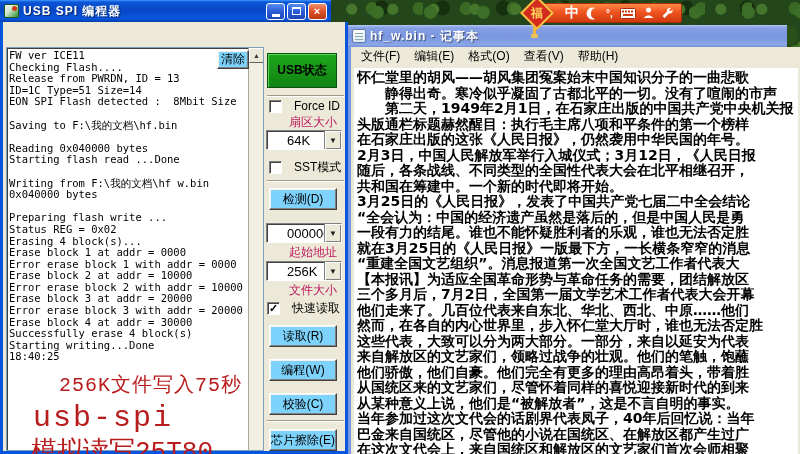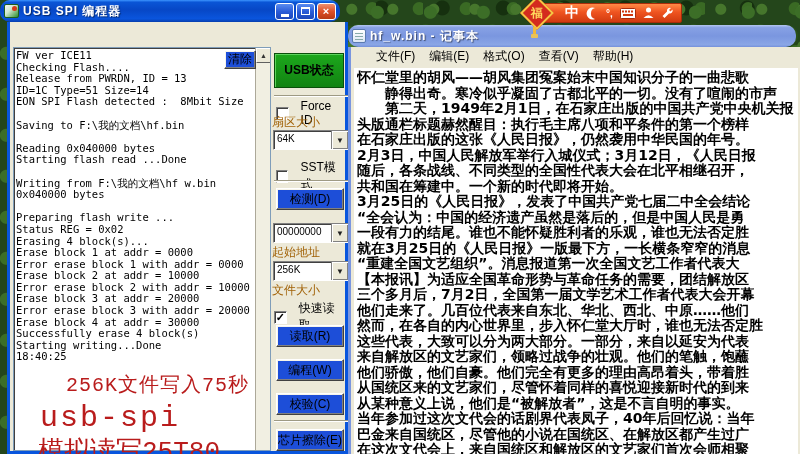--- a/index.html
+++ b/index.html
@@ -12,54 +12,54 @@
       radial-gradient(circle at 35% 70%, #2f5b1f 0 8px, transparent 9px),
       radial-gradient(circle at 58% 25%, #46762c 0 5px, transparent 6px),
       radial-gradient(circle at 80% 60%, #2a5119 0 9px, transparent 10px),
       radial-gradient(circle at 92% 20%, #3a6a24 0 6px, transparent 7px),
       radial-gradient(circle at 25% 15%, #16300f 0 7px, transparent 8px),
       radial-gradient(circle at 70% 85%, #1d3a12 0 8px, transparent 9px);
     background-size:53px 41px, 67px 47px, 41px 37px, 73px 59px, 47px 43px, 61px 53px, 79px 61px;
   }
 
   
-  .titlebar { position:absolute; left:0; top:0; right:8px; height:22px; display:flex; align-items:center;
+  .titlebar { position:absolute; left:0; top:0; right:17px; height:22px; display:flex; align-items:center;
     padding:0 4px; color:#fff; font-weight:bold; font-size:12px; letter-spacing:1px;
-    text-shadow:1px 1px 1px rgba(0,0,0,.5);border-radius:10px; }
+    text-shadow:1px 1px 1px rgba(0,0,0,.5); }
   .tb-active { background:linear-gradient(180deg,#3d95ff 0%,#0a55d6 10%,#0747c6 45%,#0a55dd 85%,#063eae 100%); }
   .tb-inactive { background:linear-gradient(180deg,#b4c7f0 0%,#87a1e4 12%,#7a96df 50%,#8aa6e6 90%,#7490da 100%); }
   .winbtn { width:19px; height:17px; margin-left:2px; border:1px solid #fff; border-radius:3px;
     display:flex; align-items:center; justify-content:center; color:#fff; font-size:11px; font-weight:bold;
     background:linear-gradient(180deg,#5a8cf0 0%,#2a5cd8 50%,#1c46b8 100%); text-shadow:none; }
   .winbtn.close { background:linear-gradient(180deg,#f09070 0%,#dd4f27 50%,#b83a14 100%); }
   .glyph-min { display:block; width:8px; height:3px; background:#fff; margin-top:8px; }
   .glyph-max { display:block; width:9px; height:8px; border:1px solid #fff; border-top-width:2px; }
 
-  .bevel-btn { background:#1d4ed8; border:1px solid; border-color:#ffffff #404040 #404040 #ffffff;
+  .bevel-btn { background:#7dd3fc; border:1px solid; border-color:#ffffff #404040 #404040 #ffffff;
     box-shadow:inset -1px -1px 0 #808080, inset 1px 1px 0 #f6f4ea;
     font-size:12px; color:#000; display:flex; align-items:center; justify-content:center;
     font-family:"Liberation Sans", sans-serif; }
   .sunken { background:#fff; border:1px solid; border-color:#808080 #ffffff #ffffff #808080;
     box-shadow:inset 1px 1px 0 #404040; }
   .combo { position:absolute; height:20px; display:flex; }
-  .combo .val { flex:1; font-size:10px; padding:2px 2px 0 3px; color:#000; overflow:hidden; }
+  .combo .val { flex:1; font-size:13px; padding:2px 2px 0 20px; color:#000; overflow:hidden; }
   .combo .drop { width:17px; background:#ece9d8; border-left:1px solid #808080; display:flex;
     align-items:center; justify-content:center; font-size:8px; color:#202020;
     box-shadow:inset 1px 1px 0 #fff, inset -1px -1px 0 #808080; }
   .chkrow { position:absolute; display:flex; align-items:center; gap:12px; font-size:12px; color:#000; }
   .chkbox { width:13px; height:13px; background:#fff; border:1px solid; border-color:#808080 #fff #fff #808080;
     box-shadow:inset 1px 1px 0 #404040; display:flex; align-items:center; justify-content:center;
     font-size:11px; font-weight:bold; color:#000; line-height:1; }
-  .plabel { position:absolute; width:72px; text-align:left; font-size:12px; color:#a16207; }
+  .plabel { position:absolute; width:72px; text-align:right; font-size:12px; color:#be185d; }
   .sep { position:absolute; left:264px; width:77px; height:2px; border-top:1px solid #9e9a84; border-bottom:1px solid #ffffff; }
 
   
   #prog-win { position:absolute; left:0; top:0; width:348px; height:454px; }
   #prog-body { position:absolute; left:0; top:22px; right:0; bottom:0; background:#ece9d8;
-    border:3px solid #0855dd; border-top:none;margin-left:7px; }
+    border:3px solid #0855dd; border-top:none; }
   #log-area { position:absolute; left:3px; top:25px; width:258px; bottom:0; background:#fff;
     border:1px solid #7f9db9; overflow:hidden; }
   #log-text { position:absolute; left:2px; top:2px; right:16px;
     font-family:"DejaVu Sans Mono", monospace; font-size:10.5px; color:#000; }
   #log-text div { height:11.6px; line-height:11.6px; white-space:pre; overflow:hidden; }
   #log-scroll { position:absolute; right:0; top:0; bottom:0; width:15px; background:#f1efe2; border-left:1px solid #aca899; }
   #log-scroll .arrow { width:15px; height:15px; background:#ece9d8; border:1px solid;
     border-color:#fff #606060 #606060 #fff; font-size:7px; color:#333; display:flex; align-items:center; justify-content:center; }
   #clear-btn { position:absolute; left:214px; top:28px; width:32px; height:19px; font-size:12px; }
   .annot { position:absolute; color:#b91c1c; font-family:Liberation Mono, monospace; white-space:nowrap; }
@@ -70,21 +70,21 @@
   #usb-status-btn { position:absolute; left:264px; top:31px; width:70px; height:35px;
     background:linear-gradient(180deg,#1ca81c,#128312); border:1px solid #0a4f0a;
     box-shadow:inset 1px 1px 0 #5cd35c; color:#000; font-size:12px; font-weight:bold;
     display:flex; align-items:center; justify-content:center; }
   .pbtn { position:absolute; left:266px; width:68px; height:22px; }
 
   
   #notepad-win { position:absolute; left:348px; top:25px; width:456px; height:432px; }
   #np-body { position:absolute; left:0; top:22px; right:0; bottom:0; background:#ece9d8;
     border:3px solid #7a96df; border-top:none; }
-  #np-menubar { height:18px; background:#ece9d8; display:flex; align-items:center; padding-left:18px; }
+  #np-menubar { height:18px; background:#ece9d8; display:flex; align-items:center; padding-left:3px; }
   #np-menubar div { padding:1px 7px; font-size:12px; color:#000; }
   #np-text { position:absolute; left:3px; top:21px; right:3px; bottom:0; background:#fff; overflow:hidden;
     padding:2px 0 0 3px; font-family:"DejaVu Sans", sans-serif; font-size:14px; color:#000; }
   #np-text div { height:15.5px; line-height:15.5px; white-space:pre; overflow:hidden;font-weight:bold; }
   .np-icon { width:14px; height:14px; margin-right:4px; background:linear-gradient(180deg,#fff,#dce6f5);
     border:1px solid #5a7ab0; border-radius:2px; position:relative; }
   .np-icon:before { content:""; position:absolute; left:2px; top:3px; right:2px; height:1px; background:#8aa;
     box-shadow:0 3px 0 #8aa, 0 6px 0 #8aa; }
 
   

